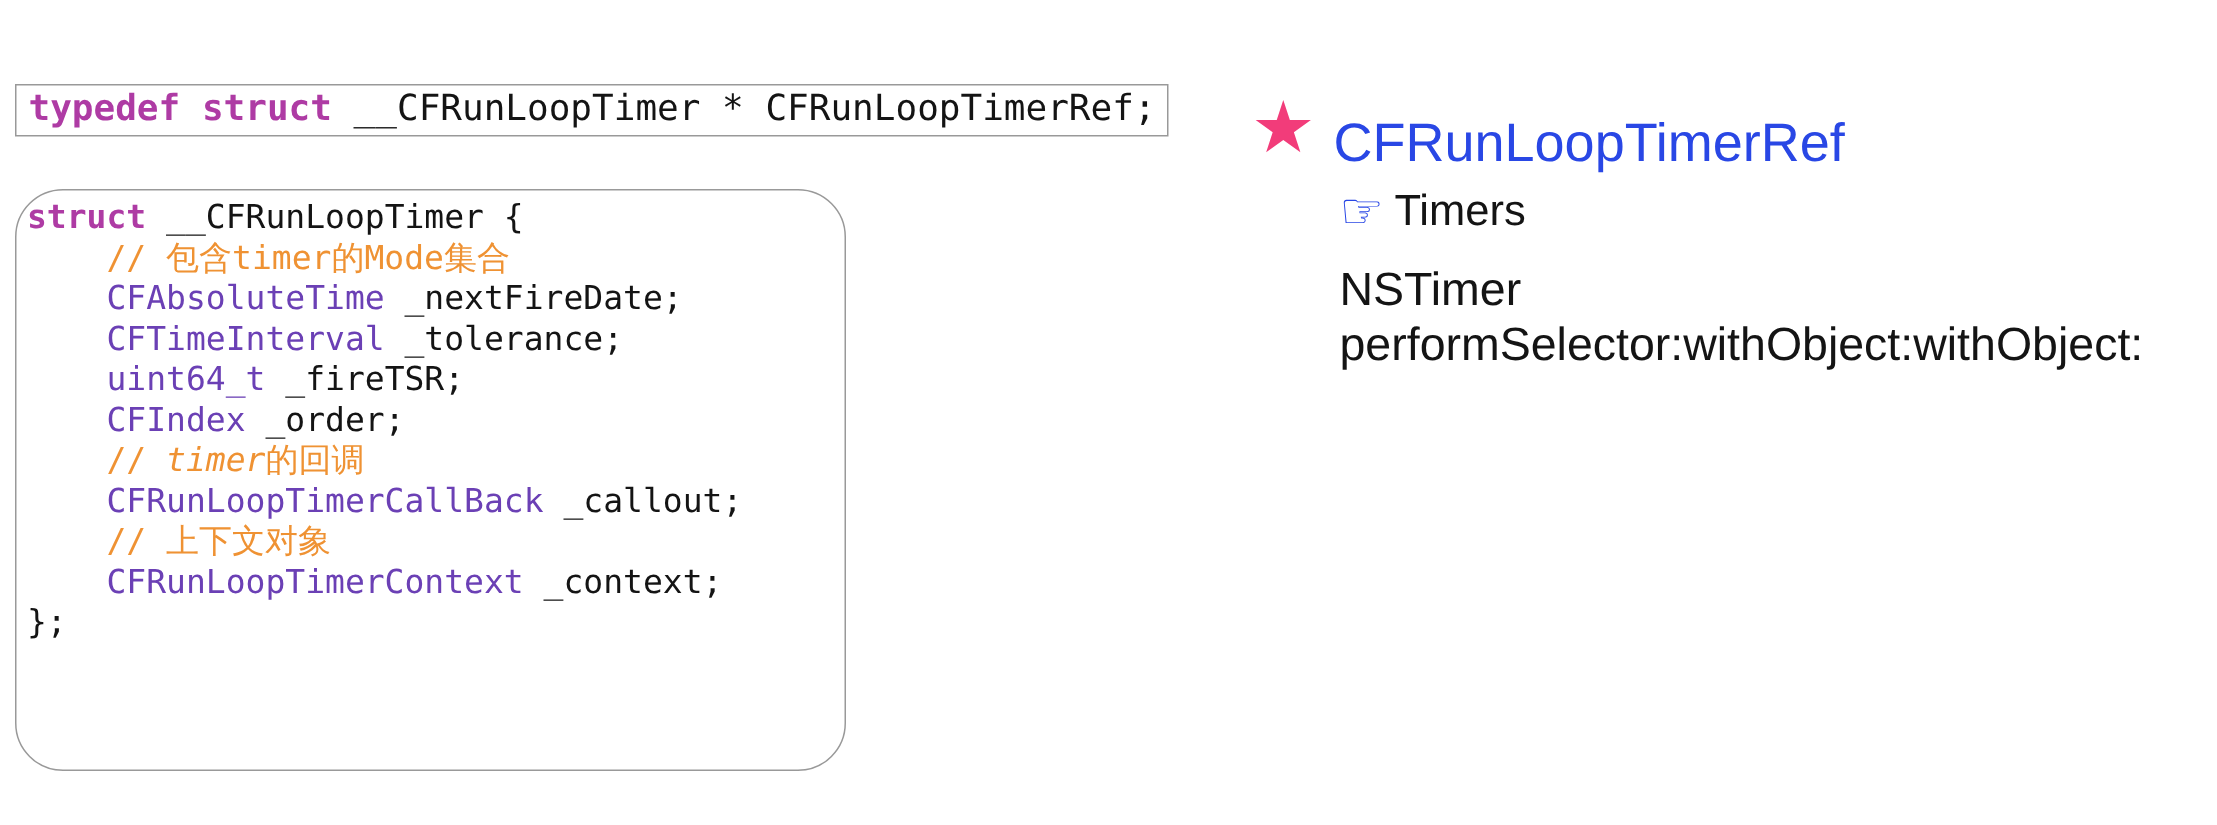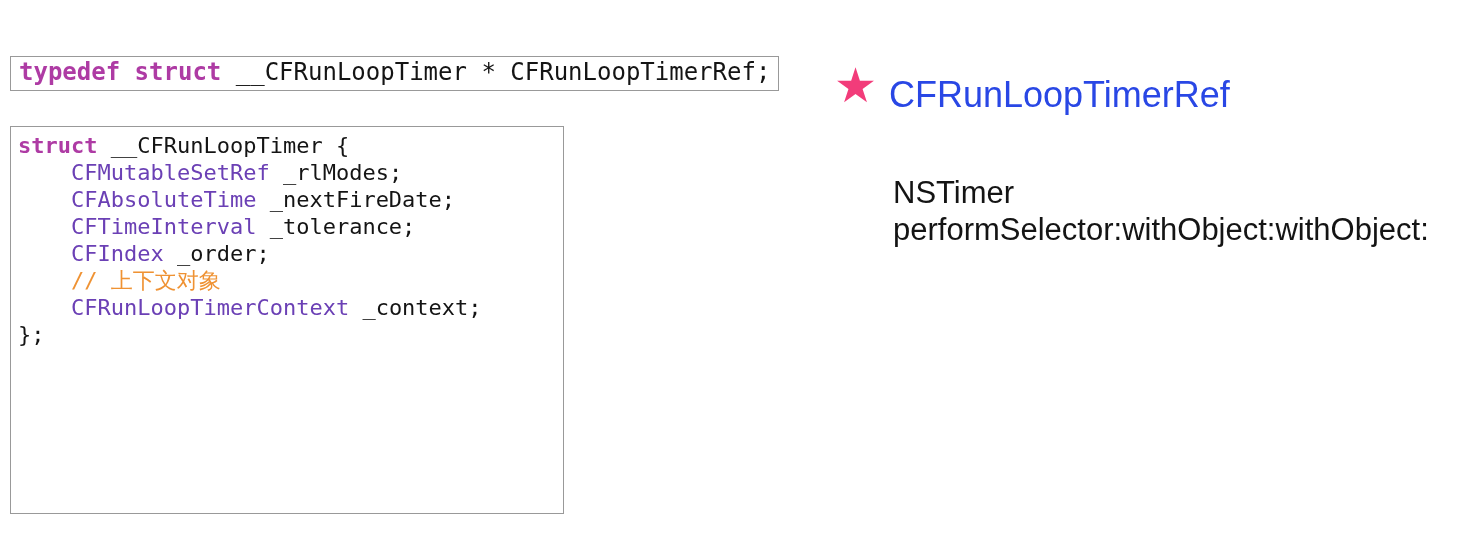--- a/index.html
+++ b/index.html
@@ -36,20 +36,21 @@
     white-space: pre;
   }
   #struct-box {
     left: 10px;
     top: 126px;
     width: 554px;
     height: 388px;
     font-size: 22px;
     line-height: 27px;
     padding: 5px 0 0 7px;
+    border-radius: 32px;
   }
   .code-line { white-space: pre; }
   .tok-keyword { color: var(--keyword); font-weight: bold; }
   .tok-type    { color: var(--type); }
   .tok-comment { color: var(--comment); }
   .tok-comment-italic { color: var(--comment); font-style: italic; }
   .tok-plain   { color: var(--code); }
 
   
   #star {
@@ -103,33 +104,39 @@
 </style>
 </head>
 <body>
 
 <div id="canvas">
 
   <div id="typedef-box" class="code-box"><div class="code-line"><span class="tok-keyword">typedef struct</span><span class="tok-plain"> __CFRunLoopTimer * CFRunLoopTimerRef;</span></div></div>
 
   <div id="struct-box" class="code-box">
       <div class="code-line"><span class="tok-keyword">struct</span><span class="tok-plain"> __CFRunLoopTimer {</span></div>
-      <div class="code-line"><span class="tok-plain">    </span><span class="tok-type">CFMutableSetRef</span><span class="tok-plain"> _rlModes;</span></div>
+      <div class="code-line"><span class="tok-plain">    </span><span class="tok-comment">// 包含timer的Mode集合</span></div>
       <div class="code-line"><span class="tok-plain">    </span><span class="tok-type">CFAbsoluteTime</span><span class="tok-plain"> _nextFireDate;</span></div>
       <div class="code-line"><span class="tok-plain">    </span><span class="tok-type">CFTimeInterval</span><span class="tok-plain"> _tolerance;</span></div>
+      <div class="code-line"><span class="tok-plain">    </span><span class="tok-type">uint64_t</span><span class="tok-plain"> _fireTSR;</span></div>
       <div class="code-line"><span class="tok-plain">    </span><span class="tok-type">CFIndex</span><span class="tok-plain"> _order;</span></div>
+      <div class="code-line"><span class="tok-plain">    </span><span class="tok-comment">// </span><span class="tok-comment-italic">timer</span><span class="tok-comment">的回调</span></div>
+      <div class="code-line"><span class="tok-plain">    </span><span class="tok-type">CFRunLoopTimerCallBack</span><span class="tok-plain"> _callout;</span></div>
       <div class="code-line"><span class="tok-plain">    </span><span class="tok-comment">// 上下文对象</span></div>
       <div class="code-line"><span class="tok-plain">    </span><span class="tok-type">CFRunLoopTimerContext</span><span class="tok-plain"> _context;</span></div>
       <div class="code-line"><span class="tok-plain">};</span></div>
     </div>
 
   <div id="star">★</div>
 
   <div id="ref-title">CFRunLoopTimerRef</div>
 
+  <div id="subtitle-row">
+    <span id="hand">☞</span><span>Timers</span>
+  </div>
 
   <div id="note-block">
     <div>NSTimer</div>
     <div>performSelector:withObject:withObject:</div>
   </div>
 
 
 </div>
 
 </body></html>

